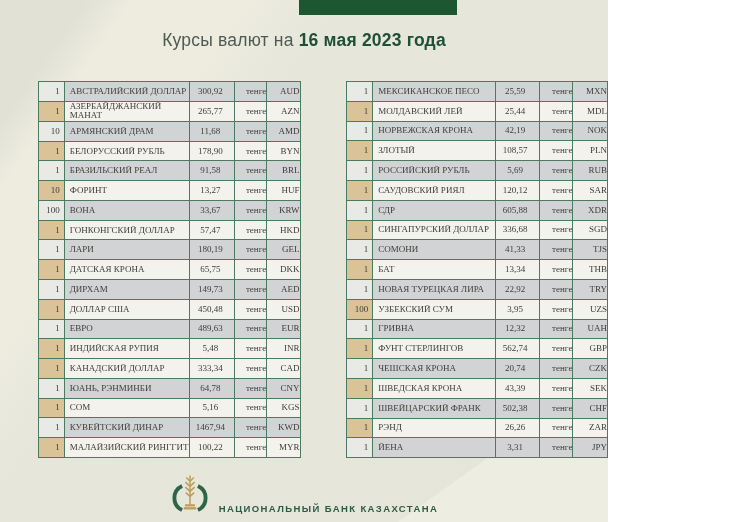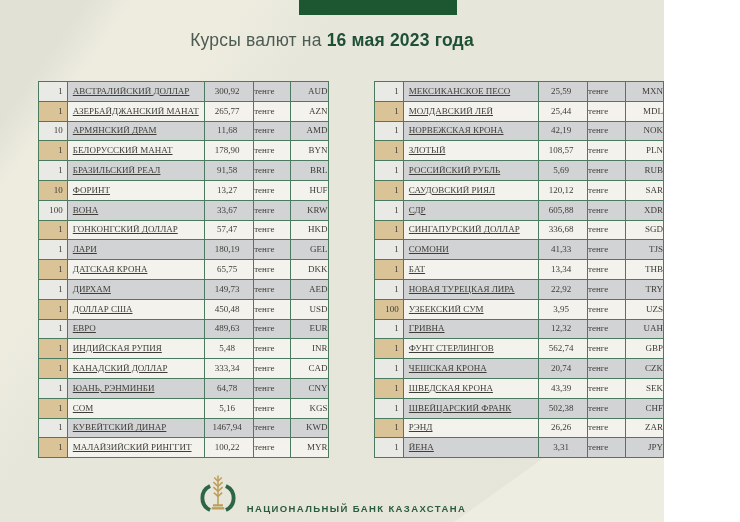--- a/index.html
+++ b/index.html
@@ -1,38 +1,38 @@
 <!DOCTYPE html>
 <html><head>
 <meta charset="utf-8">
 <style>
   html,body{margin:0;padding:0;}
   .page{
-    position:relative;width:664px;height:522px;overflow:hidden;
+    position:relative;width:608px;height:522px;overflow:hidden;
     background:linear-gradient(125deg,#e2e1d6 0px,#e2e1d6 70px,#edecdf 110px,#edecdf 200px,#e7e6db 280px,#e6e5da 100%);
     font-family:"Liberation Sans",sans-serif;
   }
   .deco-br{
     position:absolute;right:0;bottom:0;width:210px;height:150px;
     background:#eeede2;clip-path:polygon(100% 0,100% 100%,0 100%);
   }
   .top-tab{position:absolute;left:299px;top:0;width:158px;height:15px;background:#1d5732;}
   .title{position:absolute;top:30px;left:0;width:100%;text-align:center;
     font-size:17.5px;color:#4d5b53;letter-spacing:.2px;}
   .title .date{font-weight:bold;color:#1e5035;margin-left:5px;}
   .tables{position:absolute;top:81px;left:38px;display:flex;gap:45px;}
   table{border-collapse:collapse;}
   td{border:1px solid #4b7a61;font-family:"Liberation Serif","DejaVu Serif",serif;
      font-size:9px;color:#3e3d38;padding:0;line-height:1;}
   .t-left tr{height:18.7px;}
   .t-right tr{height:19.8px;}
   td.qty {width:28px;text-align:right;padding-right:4px;}
-  td.name{width:148px;text-align:left;padding-left:5px;text-decoration:underline;}
+  td.name{width:148px;text-align:left;padding-left:5px;}
   td.rate{width:50px;text-align:center;padding-right:4px;}
-  td.unit{width:42px;text-align:left;margin-left:15px;}
+  td.unit{width:42px;text-align:right;margin-left:15px;}
   td.code{width:43px;text-align:right;}
   tr.odd  td{background:#d2d3d5;}
   tr.odd  td.qty{background:#e9e9e6;}
   tr.even td{background:#f3f2ec;}
   tr.even td.qty{background:#d9c397;}
   .footer{position:absolute;top:472px;left:0;width:100%;height:42px;
     display:flex;align-items:flex-end;justify-content:center;gap:9px;}
   .bank-name{font-size:9.5px;font-weight:bold;color:#2a5c41;letter-spacing:1.4px;}
   .emblem{display:block;}
 </style>
@@ -67,21 +67,21 @@
           </tr>
           <tr class="odd">
             <td class="qty">10</td>
             <td class="name">АРМЯНСКИЙ ДРАМ</td>
             <td class="rate">11,68</td>
             <td class="unit">тенге</td>
             <td class="code">AMD</td>
           </tr>
           <tr class="even">
             <td class="qty">1</td>
-            <td class="name">БЕЛОРУССКИЙ МАНАТ</td>
+            <td class="name">БЕЛОРУССКИЙ РУБЛЬ</td>
             <td class="rate">178,90</td>
             <td class="unit">тенге</td>
             <td class="code">BYN</td>
           </tr>
           <tr class="odd">
             <td class="qty">1</td>
             <td class="name">БРАЗИЛЬСКИЙ РЕАЛ</td>
             <td class="rate">91,58</td>
             <td class="unit">тенге</td>
             <td class="code">BRL</td>

